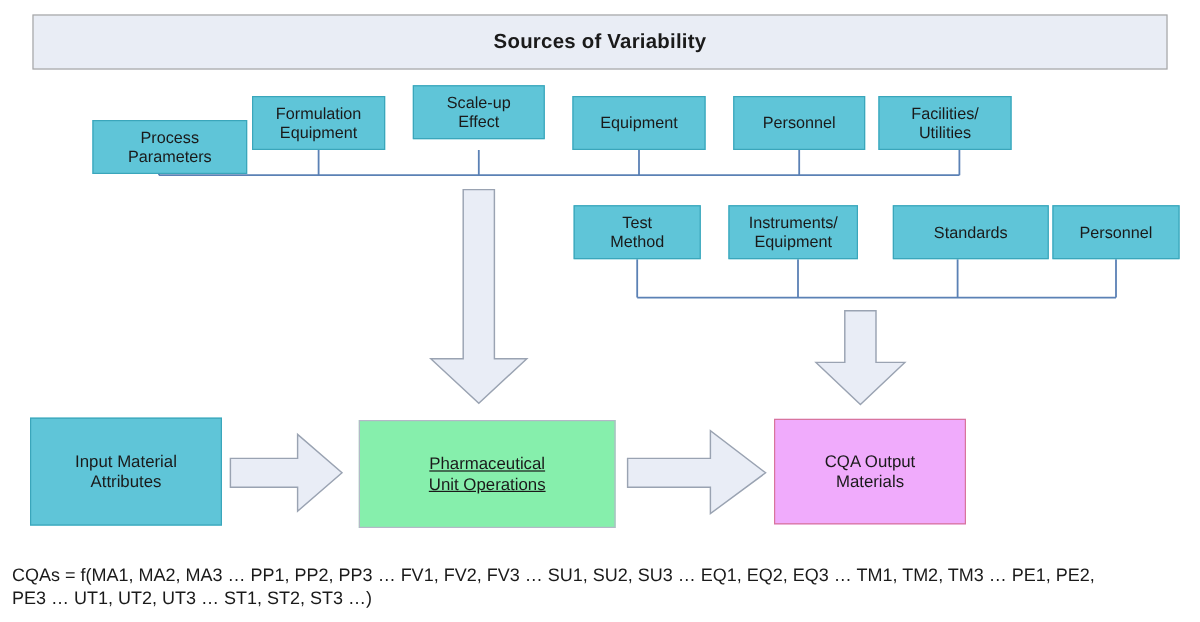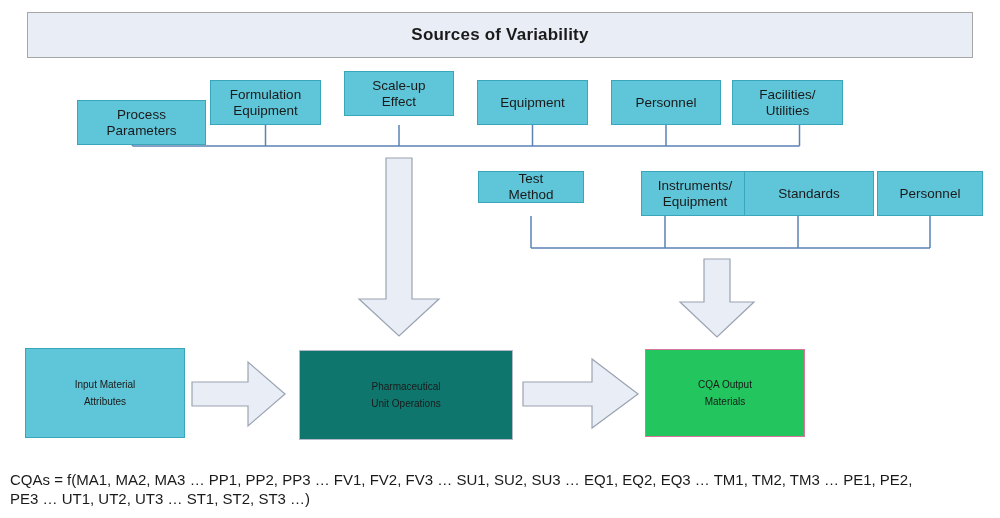--- a/index.html
+++ b/index.html
@@ -25,26 +25,26 @@
     font-size:13.5px;
   }
   .header-bar{
     position:absolute;left:27px;top:12px;width:946px;height:46px;z-index:1;
     background:#e9edf5;border:1px solid #a6a6a6;
     display:flex;align-items:center;justify-content:center;
     box-sizing:border-box;
   }
   .header-bar .ttl{font-size:17px;font-weight:bold;letter-spacing:0.2px;}
   .process{
-    background:#0f766e;border:1px solid #b4b8c8;font-size:14px;
+    background:#86efac;border:1px solid #b4b8c8;font-size:14px;text-decoration:underline;
   }
   .output{
-    background:#22c55e;border:1px solid #d8759c;font-size:14px;
+    background:#f0abfc;border:1px solid #d8759c;font-size:14px;
   }
-  .flow-node .lbl{line-height:17px;font-size:10px;}
+  .flow-node .lbl{line-height:17px;font-size:14px;}
   .formula{
     position:absolute;left:10px;top:470px;width:985px;z-index:1;
     font-size:15px;line-height:19px;color:#1a1a1a;
   }
 </style>
 </head>
 <body>
 
 <div id="canvas">
 
@@ -87,25 +87,25 @@
     <span class="lbl">Equipment</span>
   </div>
   <div class="node teal" style="left:611px;top:80px;width:110px;height:45px;">
     <span class="lbl">Personnel</span>
   </div>
   <div class="node teal" style="left:732px;top:80px;width:111px;height:45px;">
     <span class="lbl">Facilities/
 Utilities</span>
   </div>
 
-  <div class="node teal" style="left:478px;top:171px;width:106px;height:32px;text-align:center;">
+  <div class="node teal" style="left:478px;top:171px;width:106px;height:45px;text-align:center;">
     <span class="lbl">Test
 Method</span>
   </div>
-  <div class="node teal" style="left:641px;top:171px;width:108px;height:45px;align-items:center;">
+  <div class="node teal" style="left:607px;top:171px;width:108px;height:45px;align-items:center;">
     <span class="lbl">Instruments/
 Equipment</span>
   </div>
   <div class="node teal" style="left:744px;top:171px;width:130px;height:45px;">
     <span class="lbl">Standards</span>
   </div>
   <div class="node teal" style="left:877px;top:171px;width:106px;height:45px;">
     <span class="lbl">Personnel</span>
   </div>
 

